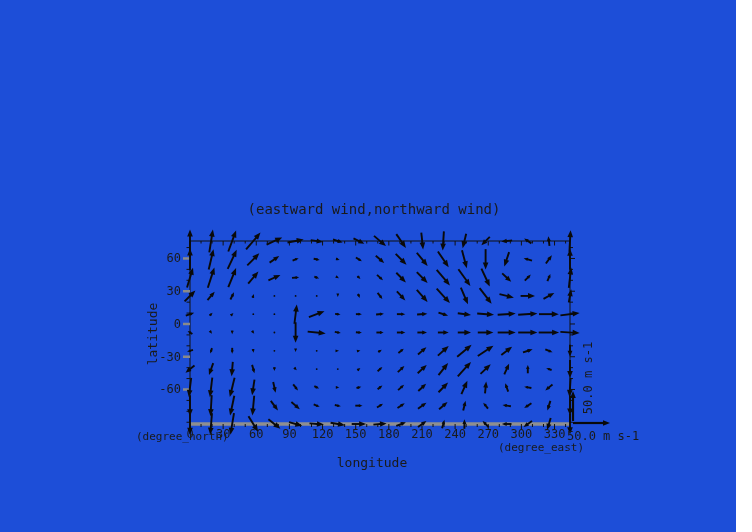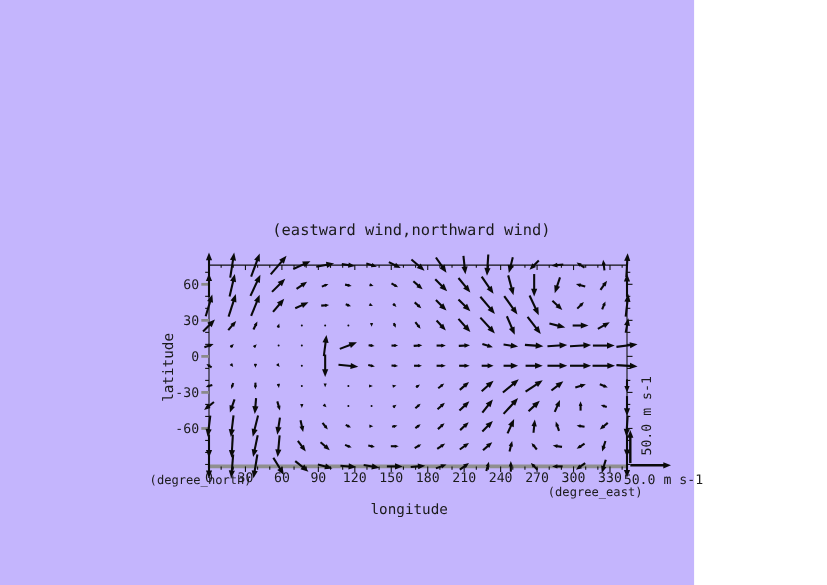--- a/index.html
+++ b/index.html
@@ -1,16 +1,16 @@
 <!DOCTYPE html>
 <html><head>
 <meta charset="utf-8">
 <style>
   html,body{margin:0;padding:0;background:#ffffff;width:752px;height:532px;overflow:hidden;}
-  .canvas{position:relative;width:631px;height:532px;background:#c4b5fd;}
+  .canvas{position:relative;width:736px;height:532px;background:#1d4ed8;}
   svg{display:block;}
   text{fill:#1a1a1a;font-family:"DejaVu Sans Mono","Liberation Mono",monospace;}
   .title{font-size:14px;}
   .axlabel{font-size:13px;}
   .ticklab{font-size:12px;}
   .unitlab{font-size:11px;}
   .keylab{font-size:12px;}
   .frame{stroke:#111;stroke-width:1;}
   .frame-bottom{stroke:#8f8f8f;stroke-width:3.5;}
 </style>

